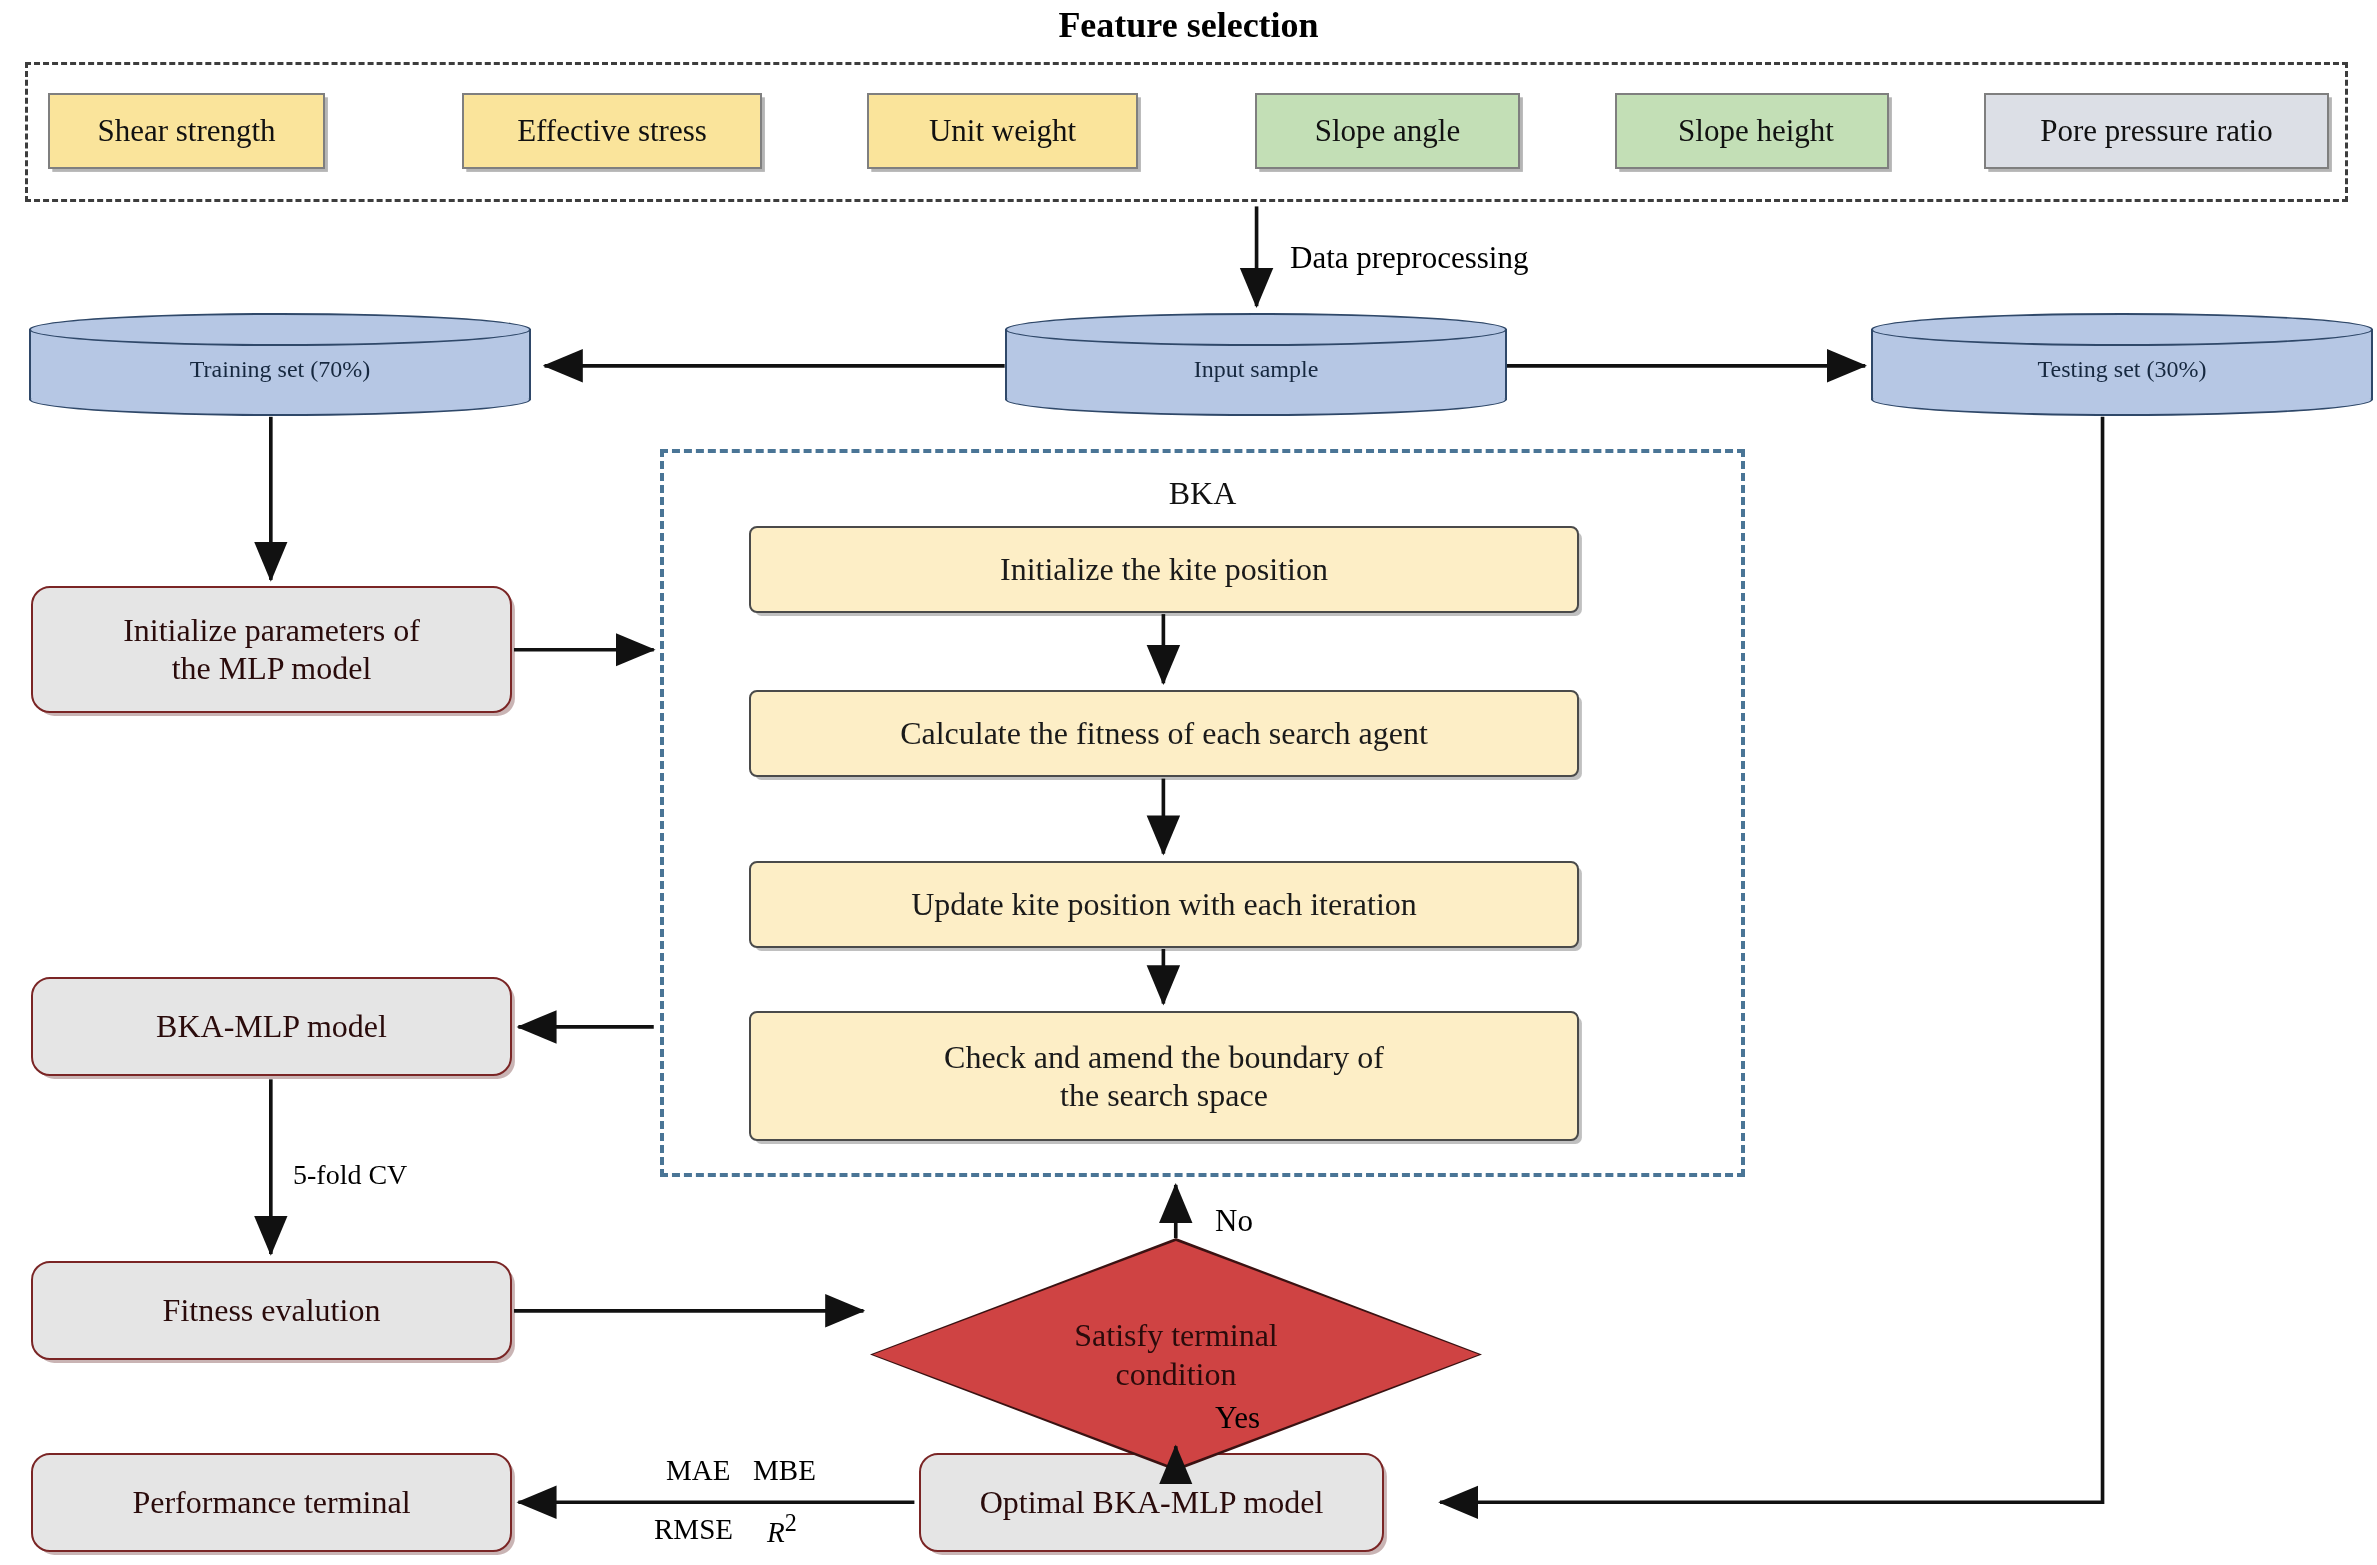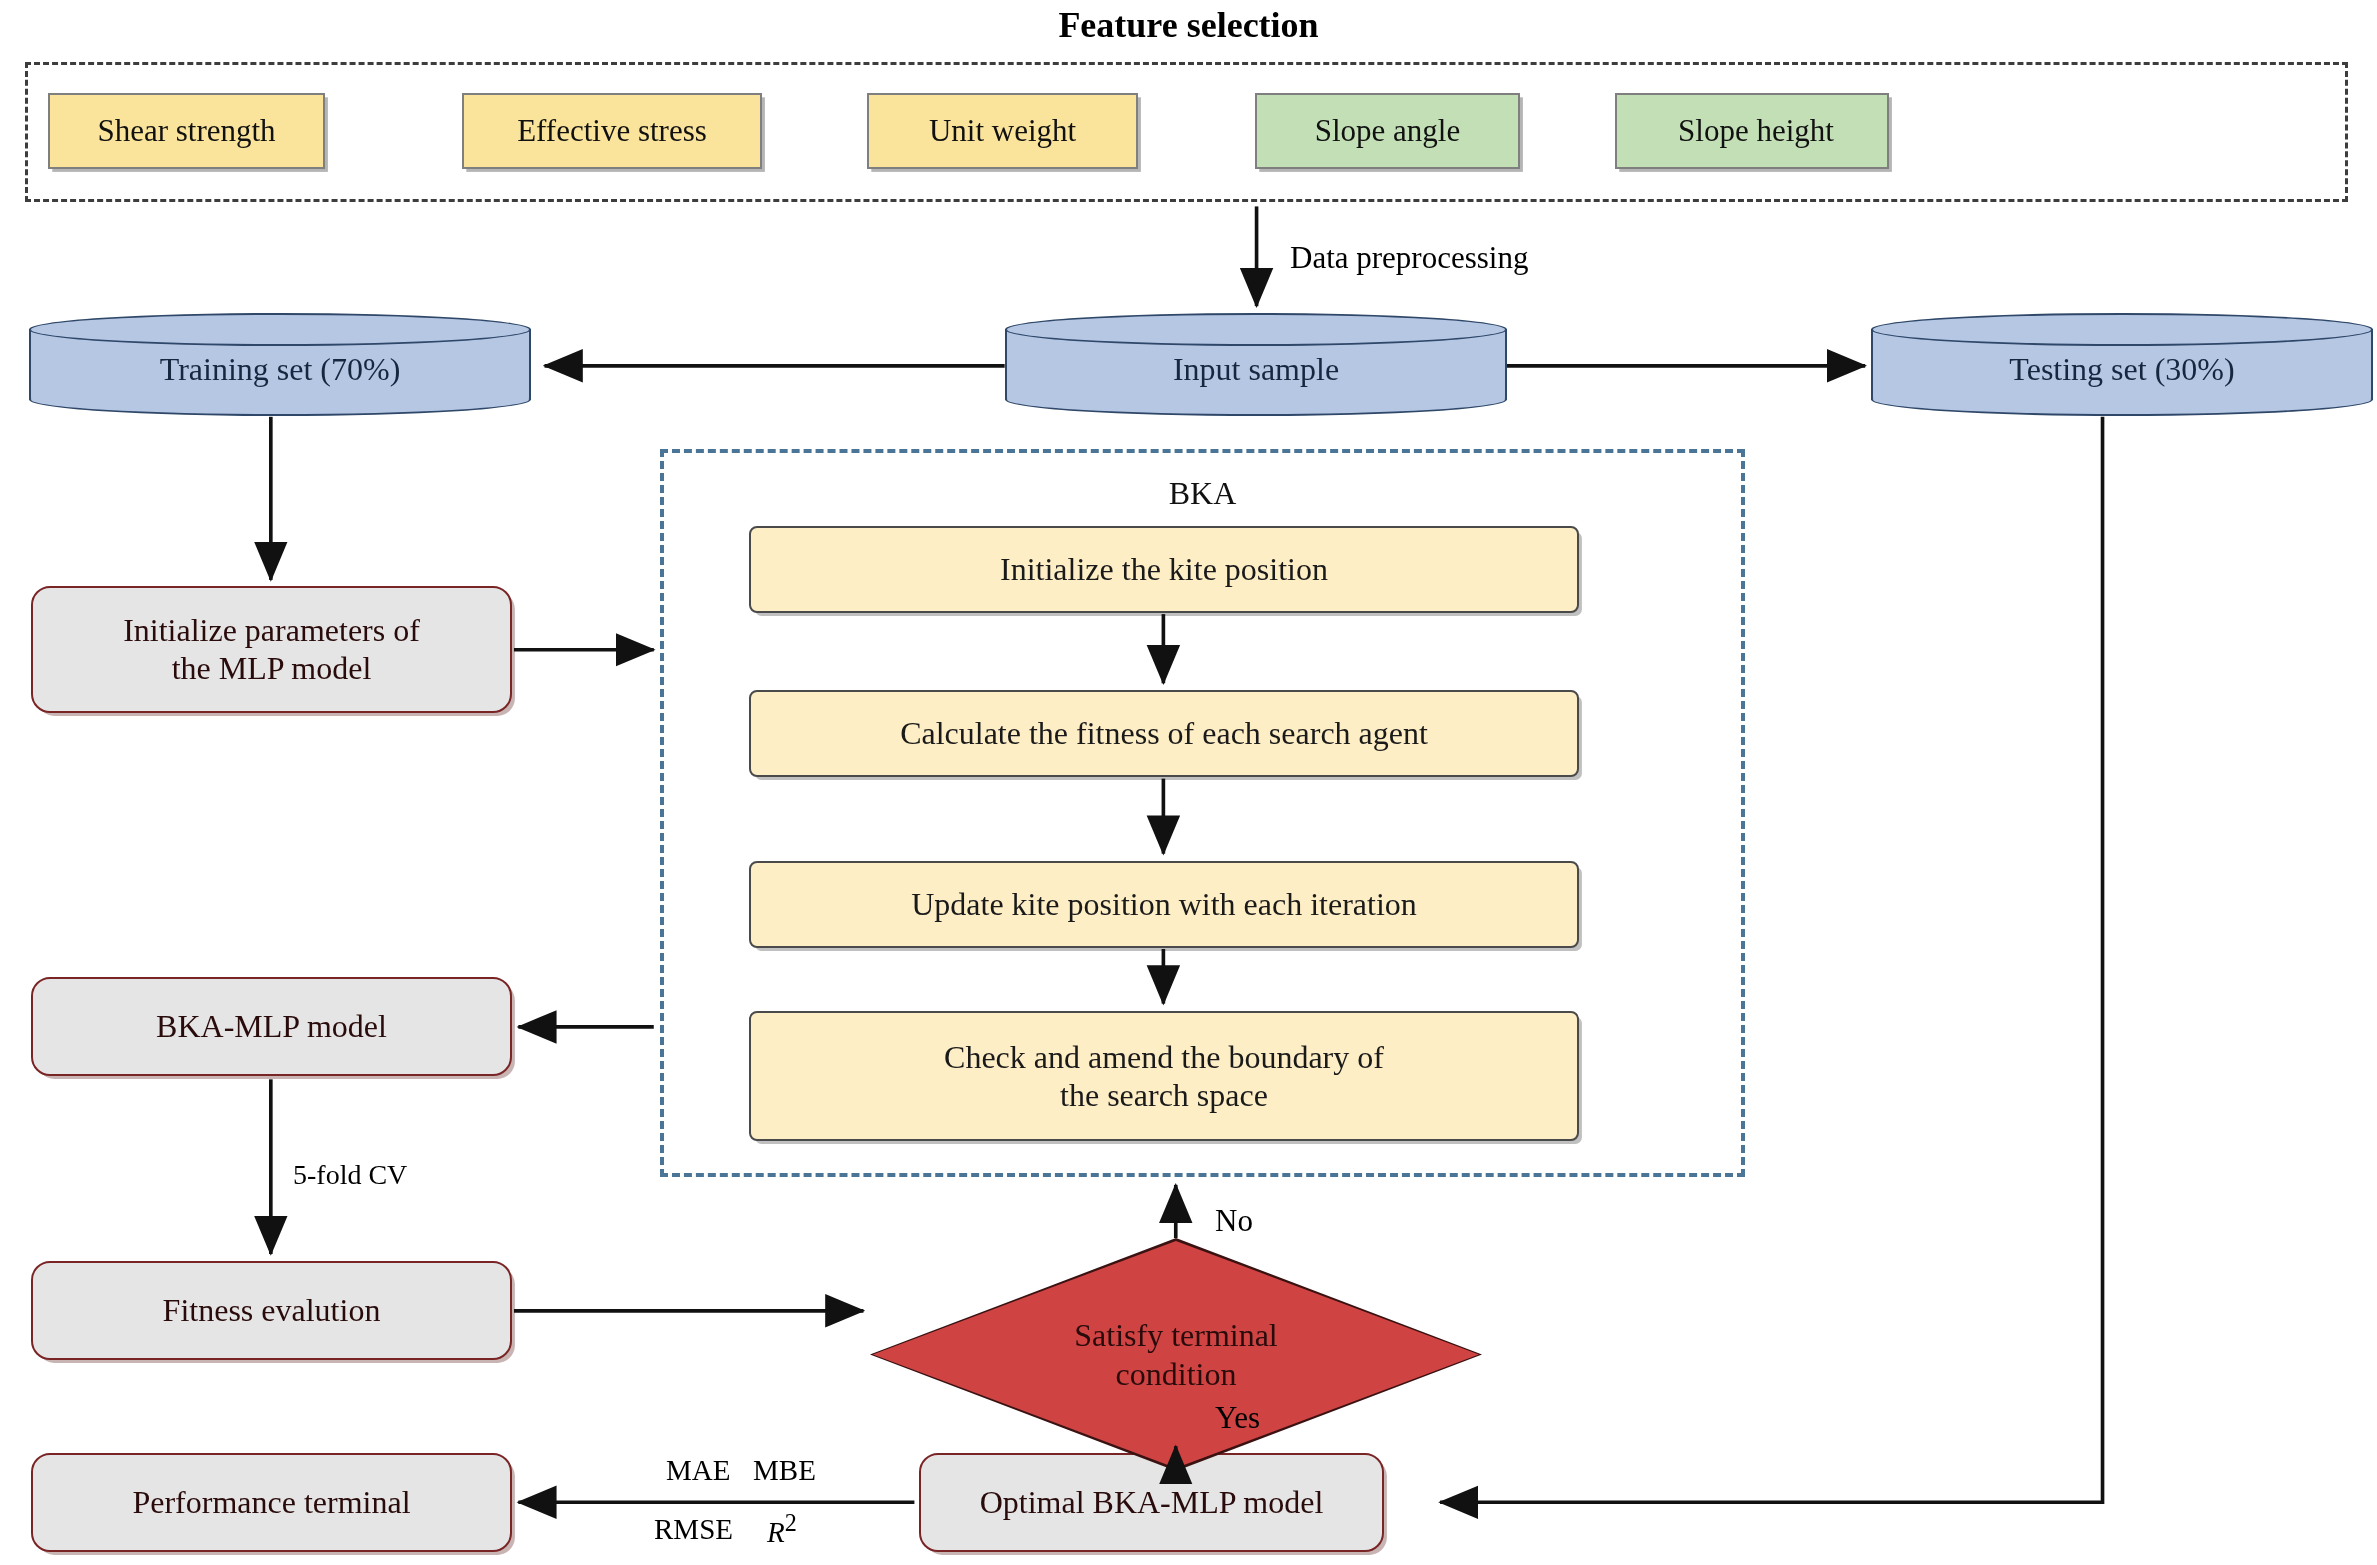--- a/index.html
+++ b/index.html
@@ -113,21 +113,21 @@
     clip-path: inset(48% 0 0 0);
   }
   .cyl .cap-text {
     position: absolute;
     left: 0; top: 0;
     width: 100%;
     height: 103px;
     display: flex;
     align-items: center;
     justify-content: center;
-    font-size: 32px;
+    font-size: 24px;
     color: #16283f;
     z-index: 3;
     padding-top: 10.2px;
     box-sizing: border-box;
   }
 
   
   .red {
     position: absolute;
     background: #e5e5e5;
@@ -244,20 +244,23 @@
     <span>Effective stress</span>
   </div>
   <div class="feat feat-yellow" style="left:867px; width:271px;">
     <span>Unit weight</span>
   </div>
   <div class="feat feat-green" style="left:1255px; width:265px;">
     <span>Slope angle</span>
   </div>
   <div class="feat feat-green" style="left:1615px; width:274px;padding-left:8px;">
     <span>Slope height</span>
+  </div>
+  <div class="feat feat-gray" style="left:1984px; width:345px;">
+    <span>Pore pressure ratio</span>
   </div>
 
   <div class="lbl edge-lbl" style="left:1290px; top:240px;">Data preprocessing</div>
 
   <div class="cyl" style="left:29px; top:313px;">
     <div class="body"></div>
     <div class="bot"></div>
     <div class="top"></div>
     <div class="cap-text">Training set (70%)</div>
   </div>

